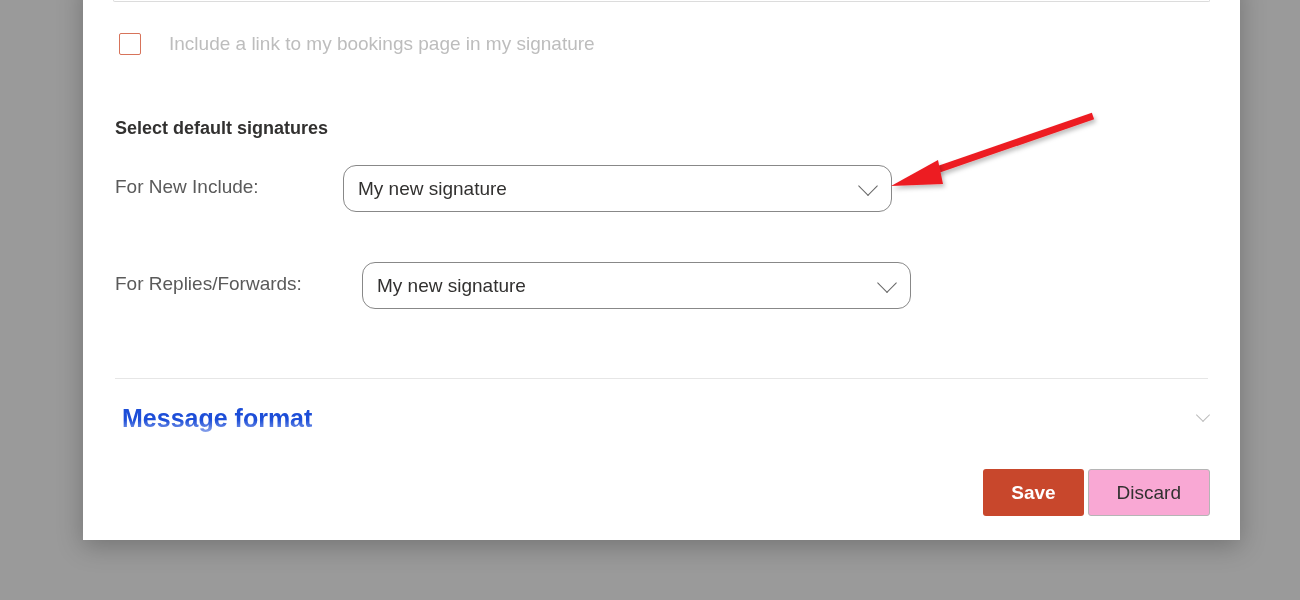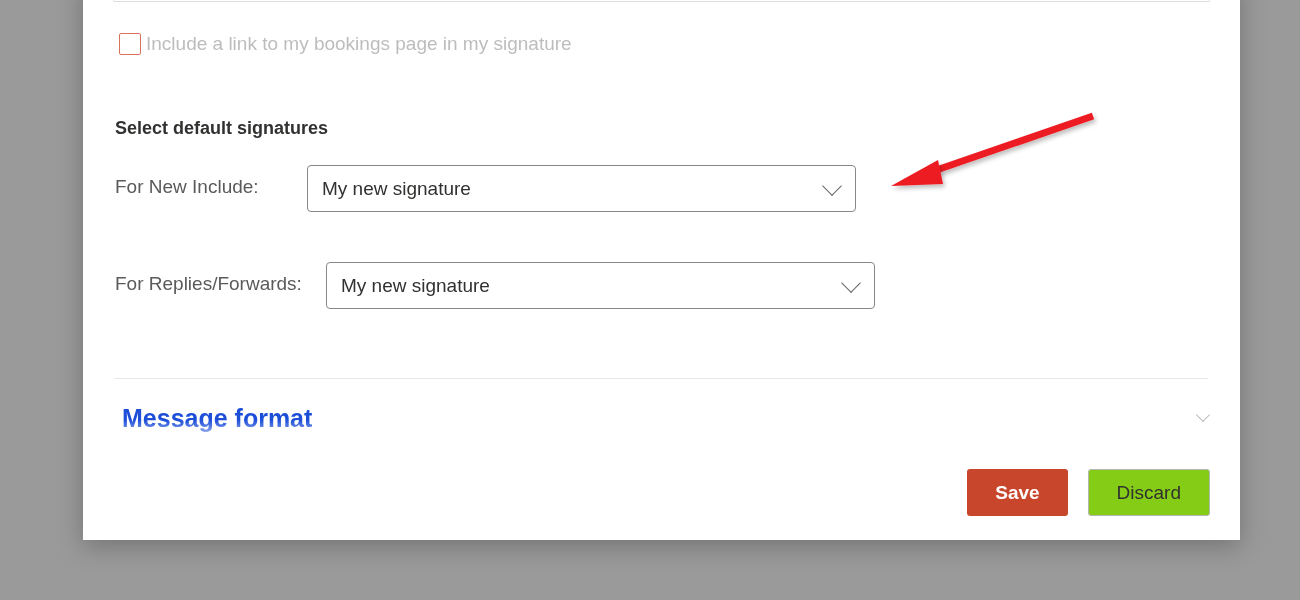--- a/index.html
+++ b/index.html
@@ -41,21 +41,21 @@
       padding-left: 34px;
     }
     
     
     .checkbox-row {
       position: absolute;
       left: 6px;
       top: 53px;
       display: flex;
       align-items: center;
-      gap: 5px;
+      gap: 28px;
     }
     .cbox {
       width: 22px; height: 22px;
       border: 1px solid #d7735a;
       border-radius: 2px;
       background: #fff;
     }
     .cbox-label {
       font-size: 19px;
       color: #bdbdbd;
@@ -85,26 +85,27 @@
     .field-label {
       font-size: 19px;
       color: #5a5a5a;
       white-space: nowrap;
     }
     
     .dropdown {
       position: absolute;
       height: 47px;
       border: 1px solid #888888;
-      border-radius: 4px;
+      border-radius: 13px;
       background: #fff;
       display: flex;
       align-items: center;
       padding: 0 14px;
       cursor: pointer;
+      margin-left: 36px;
     }
     .dropdown.dd1 { left: 194px; top: 185px; width: 549px; }
     .dropdown.dd2 { left: 213px; top: 282px; width: 549px; }
     .dropdown-value {
       font-size: 19px;
       color: #323130;
       flex: 1;
     }
     .chevron-down {
       width: 14px; height: 14px;
@@ -157,41 +158,41 @@
     
     
     .footer {
       position: absolute;
       left: 0; right: 0; bottom: 0;
       height: 95px;
       background: #fff;
       display: flex;
       align-items: center;
       justify-content: flex-end;
-      gap: 20px;
+      gap: 4px;
       padding-right: 30px;
     }
     .btn {
       height: 47px;
       padding: 0 28px;
       font-size: 19px;
       font-weight: 600;
       border-radius: 3px;
       cursor: pointer;
       display: flex;
       align-items: center;
       justify-content: center;
     }
     .btn-primary {
       background: #c8472c;
       color: #ffffff;
       border: none;
     }
     .btn-secondary {
-      background: #84cc16;
+      background: #f9a8d4;
       color: #323130;
       border: 1px solid #b5b5b5;
       font-weight: 400;
     }
     
     
     .fade-mask {
       position:absolute;
       left:0; right:0;
       top: 440px;

